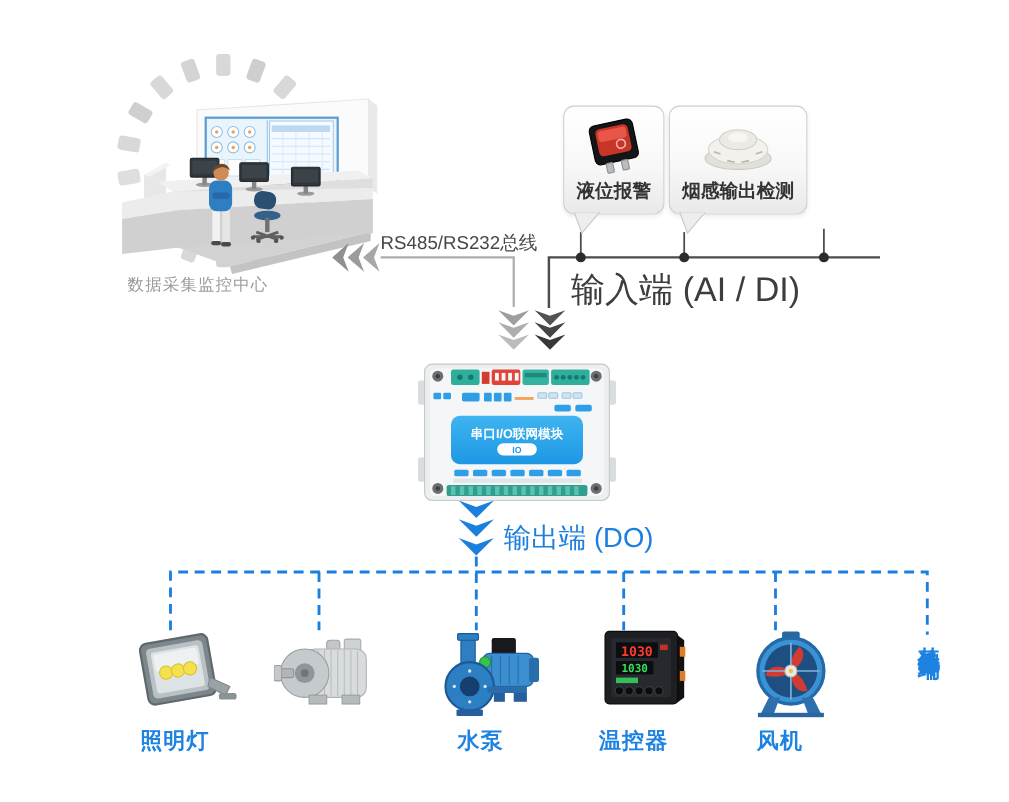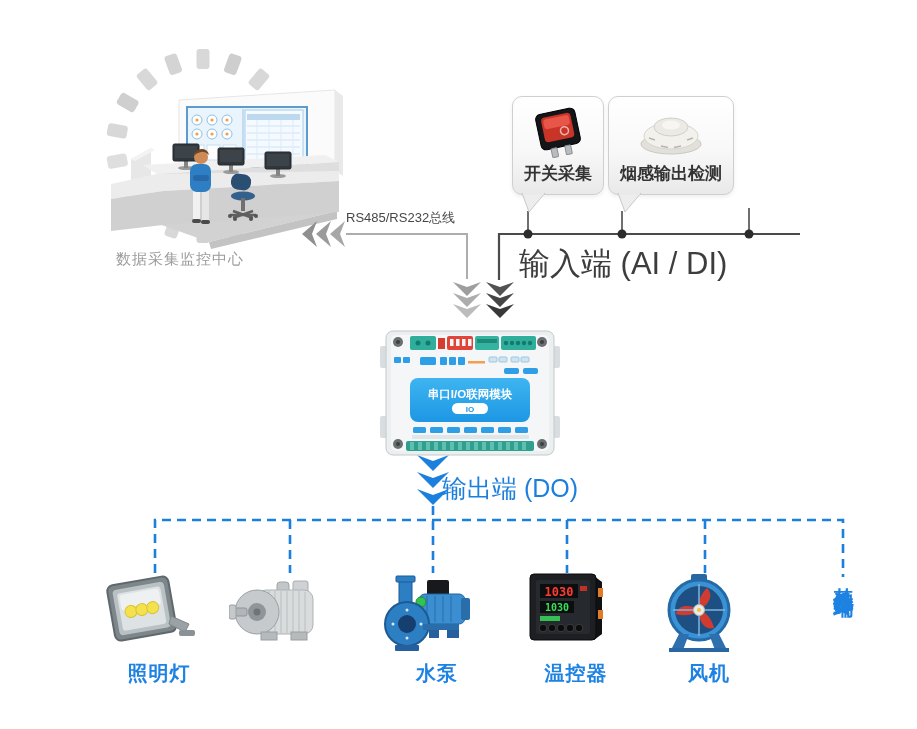--- a/index.html
+++ b/index.html
@@ -4,36 +4,36 @@
 <style>
   html,body{margin:0;padding:0;background:#fff;}
   .canvas{
     position:relative;width:917px;height:729px;background:#ffffff;overflow:hidden;
     font-family:"Liberation Sans","DejaVu Sans",sans-serif;
   }
   .abs{position:absolute;}
   svg{display:block;}
   
   .mc-label{left:116px;top:250px;font-size:15px;color:#9b9b9b;letter-spacing:1px;}
-  .bus-label{left:346px;top:209px;font-size:13px;color:#474747;}
+  .bus-label{left:346px;top:209px;font-size:17px;color:#474747;}
   .input-label{left:519px;top:243px;font-size:31px;color:#3d3d3d;}
-  .output-label{left:442px;top:472px;font-size:25px;color:#1b7fdd;font-weight:500;}
+  .output-label{left:458px;top:472px;font-size:25px;color:#1b7fdd;font-weight:500;}
   
   .bubble{
     position:absolute;top:96px;height:97px;border-radius:10px;
     background:linear-gradient(180deg,#ffffff 0%,#f8f8f8 55%,#e9e9e9 100%);
     border:1px solid #cfcfcf;box-shadow:0 2px 4px rgba(0,0,0,.07);
     text-align:center;
   }
   .bubble .icon{position:absolute;top:4px;left:0;right:0;display:flex;justify-content:center;}
   .bubble .blabel{position:absolute;bottom:9px;left:0;right:0;font-size:17px;font-weight:700;color:#333;}
   .bubble .tail{position:absolute;left:8px;bottom:-19px;}
   
   .device{position:absolute;width:124px;text-align:center;}
-  .device .dicon{display:flex;justify-content:flex-start;}
+  .device .dicon{display:flex;justify-content:flex-end;}
   .dlabel{font-size:20px;font-weight:600;color:#1e82e2;letter-spacing:1px;margin-top:0px;}
   .other-label{
     left:828px;top:572px;width:30px;height:140px;
     writing-mode:vertical-rl;font-size:20px;font-weight:700;color:#1e82e2;letter-spacing:2px;
   }
 </style>
 </head>
 <body>
 
 <div class="canvas">
@@ -207,21 +207,21 @@
       <g transform="rotate(-12 32 28)">
         <rect x="12" y="10" width="40" height="36" rx="5" fill="#141518" stroke="#000"></rect>
         <rect x="17" y="14" width="30" height="25" rx="4" fill="#c93428"></rect>
         <rect x="19" y="16" width="26" height="10" rx="3" fill="#e8564a"></rect>
         <circle cx="38" cy="31" r="4" fill="none" stroke="#f0b3ab" stroke-width="1.5"></circle>
         <rect x="21" y="46" width="6" height="9" rx="1" fill="#b9bdc0" stroke="#8c9093"></rect>
         <rect x="35" y="46" width="6" height="9" rx="1" fill="#b9bdc0" stroke="#8c9093"></rect>
       </g>
     </svg>
       </div>
-    <div class="blabel">开关采集</div>
+    <div class="blabel">液位报警</div>
     <svg class="tail" width="26" height="20" viewBox="0 0 26 20">
       <polygon points="1,0 24,0 8,19" fill="#ededed" stroke="#c8c8c8"></polygon>
       <rect x="2" y="0" width="21" height="1.5" fill="#e9e9e9"></rect>
     </svg>
   </div>
 
   <div class="bubble" style="left:608px;width:124px;z-index:3">
     <div class="icon">
         <svg width="80" height="58" viewBox="0 0 80 58">
       <ellipse cx="40" cy="43" rx="30" ry="10" fill="#e2e0da" stroke="#cbc8c0"></ellipse>

